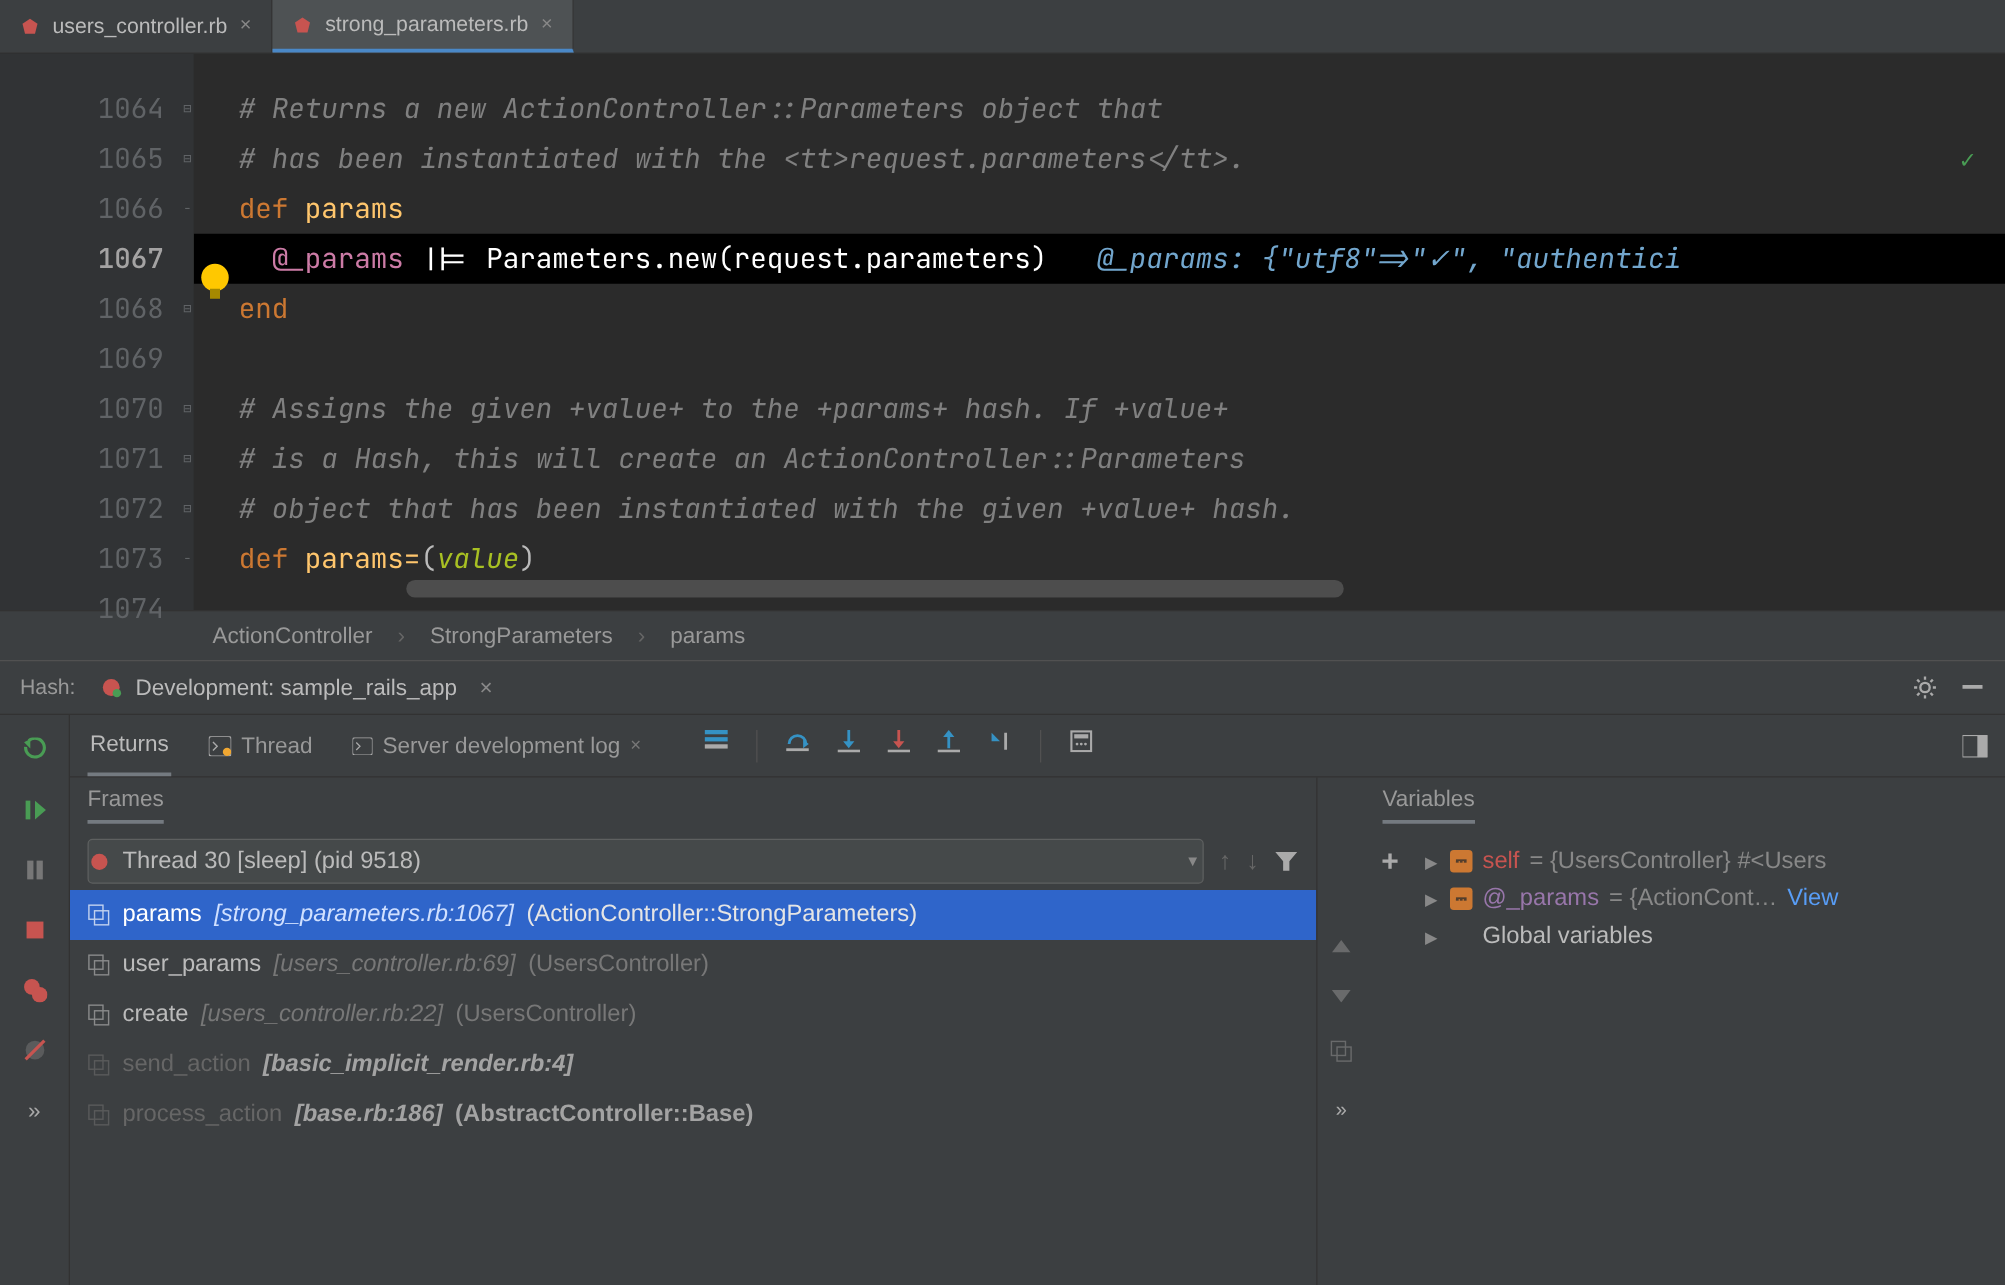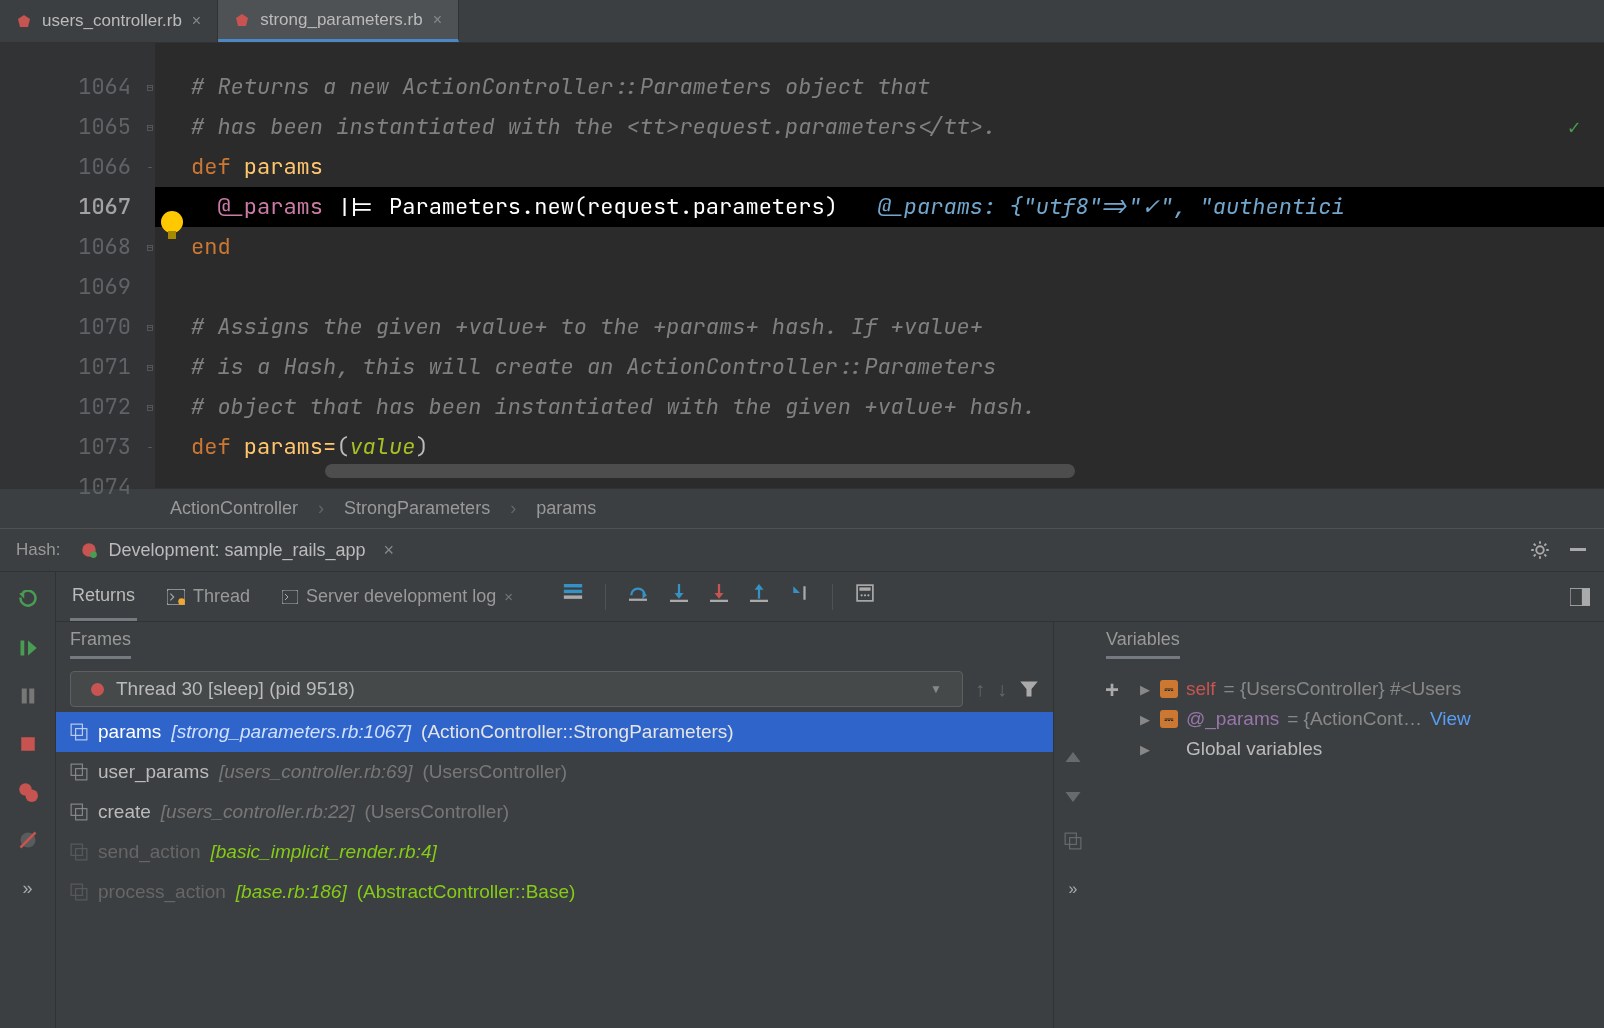--- a/index.html
+++ b/index.html
@@ -57,33 +57,33 @@
 .debug-tab .close{color:#777;font-size:15px;}
 .tool-icons { display:flex; gap:22px; margin-left:20px; }
 .tool-sep { width:1px; height:26px; background:#515151; }
 .debug-panels { flex:1; display:flex; }
 
 
 .frames { flex:1; display:flex; flex-direction:column; border-right:1px solid #323232; min-width:0; position:relative; }
 .frames-header { height:44px; display:flex; align-items:center; padding:0 14px; font-size:18px; color:#999; }
 .frames-header .title { border-bottom:3px solid #747a80; padding-bottom:6px; }
 .thread-row { display:flex; align-items:center; gap:12px; padding:0 14px; height:46px; }
-.thread-select { flex:1; display:flex; align-items:center; gap:12px; background:#45494a; border:1px solid #5e6060; border-radius:4px; padding:6px 20px; font-size:19px; color:#bbb; }
+.thread-select { flex:1; display:flex; align-items:center; gap:12px; background:#45494a; border:1px solid #5e6060; border-radius:4px; padding:6px 2px; font-size:19px; color:#bbb; }
 .thread-select .dot { width:13px; height:13px; background:#c75450; border-radius:50%; }
 .thread-select .chev { margin-left:auto; color:#888; font-size:12px; }
 .nav-btn { color:#666; font-size:20px; }
 .frame-list { flex:1; overflow:hidden; }
 .frame-item { display:flex; align-items:center; gap:10px; padding:6px 14px; font-size:19px; color:#bbb; height:40px; }
 .frame-item.selected { background:#2f65ca; color:#fff; }
 .frame-item .loc { font-style:italic; color:#777; }
 .frame-item.selected .loc{color:#d0e0ff;}
 .frame-item .cls { color:#777; }
 .frame-item.selected .cls{color:#e5e5e5;}
 .frame-item.dim { color:#666; }
-.frame-item.dim .loc,.frame-item.dim .cls{color:#84cc16;}
+.frame-item.dim .loc,.frame-item.dim .cls{color:#a3a3a3;font-weight:bold;}
 .frame-icon { width:18px; height:18px; opacity:0.7; }
 .vscroll-col { width:38px; display:flex; flex-direction:column; align-items:center; justify-content:center; gap:30px; }
 .vscroll-col svg{opacity:0.6;}
 
 
 .vars { width:512px; display:flex; flex-direction:column; }
 .vars-header { height:44px; display:flex; align-items:center; padding:0 14px; font-size:18px; color:#999; }
 .vars-header .title{ border-bottom:3px solid #747a80; padding-bottom:6px; }
 .vars-body { flex:1; display:flex; }
 .vars-side { width:40px; display:flex; flex-direction:column; align-items:center; padding-top:10px; gap:28px; }

